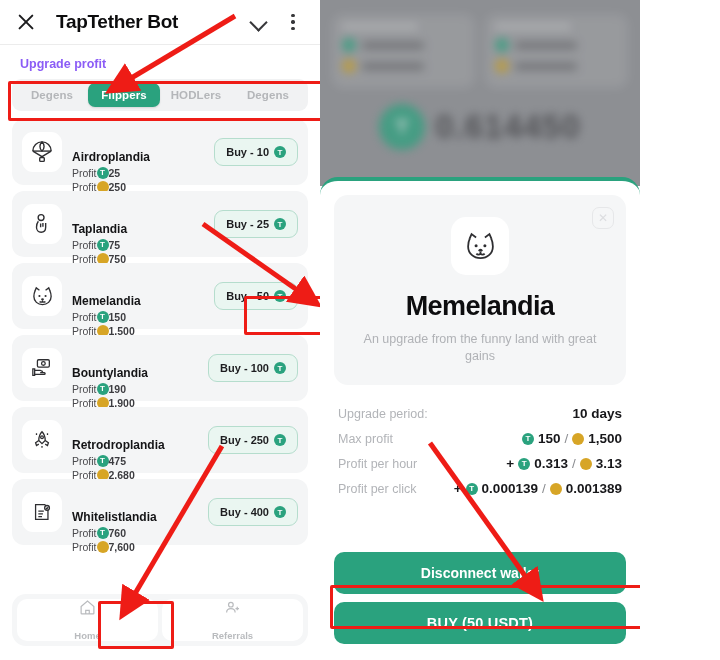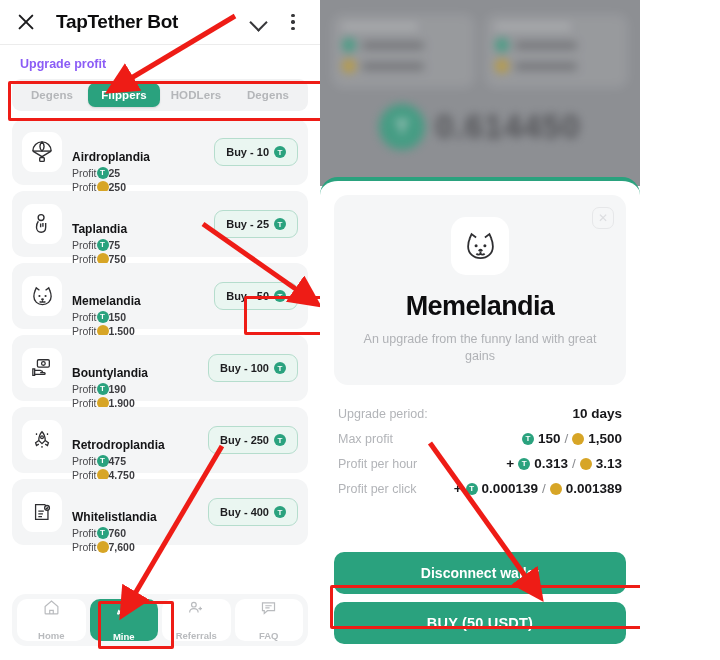--- a/index.html
+++ b/index.html
@@ -379,21 +379,21 @@
         <div class="card-body">
           <div class="card-title">Retrodroplandia</div>
           <div class="profit-row">
             <span class="lbl">Profit</span>
             <span class="coin t">T</span>
             <span>475</span>
           </div>
           <div class="profit-row">
             <span class="lbl">Profit</span>
             <span class="coin g"></span>
-            <span>4,750</span>
+            <span>2,680</span>
           </div>
         </div>
         <div class="buy-btn">
           <span>Buy - 250</span>
           <span class="coin t">T</span>
         </div>
       </div>
 
       <div class="upgrade-card">
         <div class="card-icon">
@@ -429,48 +429,29 @@
       <div class="bottom-nav">
         <div class="nav-item">
           <span>
             <svg width="17" height="17" viewBox="0 0 24 24" fill="none" stroke="currentColor" stroke-width="1.7">
               <path d="M3 10.5 12 3l9 7.5V20a1 1 0 0 1-1 1H4a1 1 0 0 1-1-1z"></path>
               <path d="M9.5 21v-5h5v5"></path>
             </svg>
           </span>
           <span class="nav-label">Home</span>
         </div>
-        <div class="nav-item active">
-          <span>
-            <svg width="18" height="18" viewBox="0 0 24 24" fill="none" stroke="currentColor" stroke-width="1.7">
-              <path d="M4 20 16 8M8 4l12 12"></path>
-              <path d="M3.5 19.5l1.5-4 3 3-4 1.5z"></path>
-              <path d="M16 4.5l4-1-1 4"></path>
-            </svg>
-          </span>
-          <span class="nav-label">Mine</span>
-        </div>
         <div class="nav-item">
           <span>
             <svg width="18" height="17" viewBox="0 0 24 24" fill="none" stroke="currentColor" stroke-width="1.7">
               <circle cx="9" cy="8" r="3.3"></circle>
               <path d="M3 19c0-3.3 2.7-5.5 6-5.5s6 2.2 6 5.5"></path>
               <path d="M18 11v5M15.5 13.5h5"></path>
             </svg>
           </span>
           <span class="nav-label">Referrals</span>
-        </div>
-        <div class="nav-item">
-          <span>
-            <svg width="17" height="17" viewBox="0 0 24 24" fill="none" stroke="currentColor" stroke-width="1.7">
-              <path d="M3.5 5.5h17v11h-10l-4.5 4v-4h-2.5z"></path>
-              <path d="M7.5 9.5h9M7.5 12.5h6"></path>
-            </svg>
-          </span>
-          <span class="nav-label">FAQ</span>
         </div>
       </div>
     </div>
 
     <div class="anno anno-box" style="left:8px; top:81px; width:337px; height:40px;"></div>
     <div class="anno anno-box" style="left:244px; top:296px; width:92px; height:39px;"></div>
     <div class="anno anno-box" style="left:98px; top:601px; width:76px; height:48px;"></div>
 
     <div class="anno" style="left:0; top:0; width:360px; height:660px;">
       <svg width="360" height="660">

